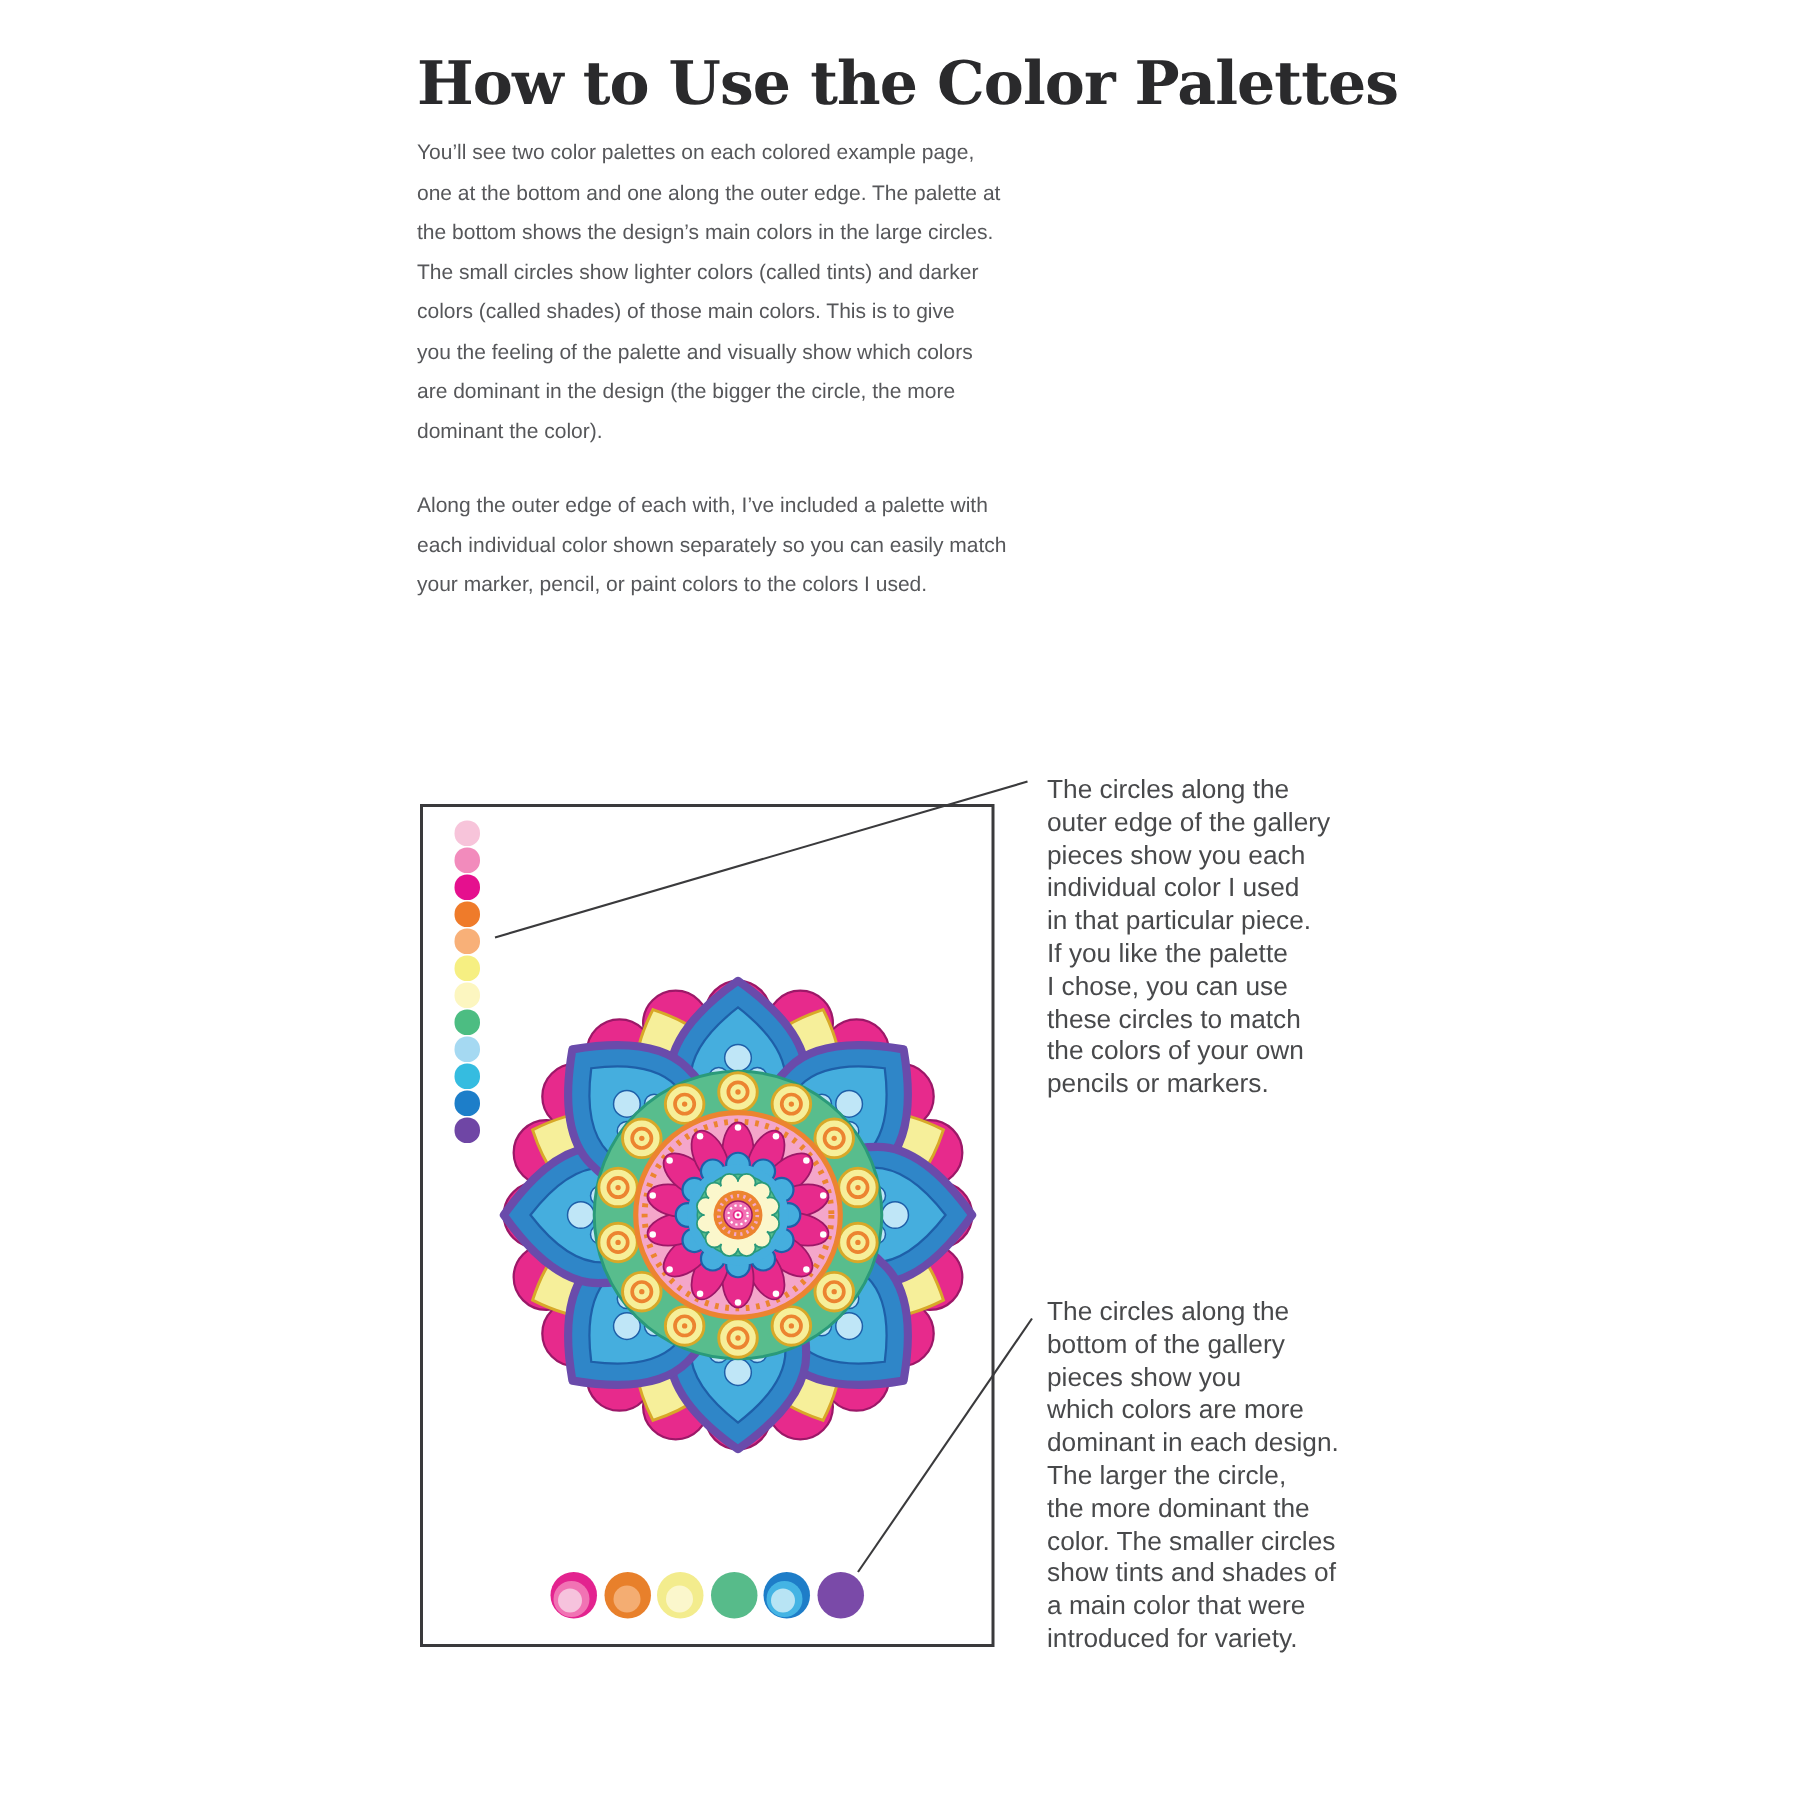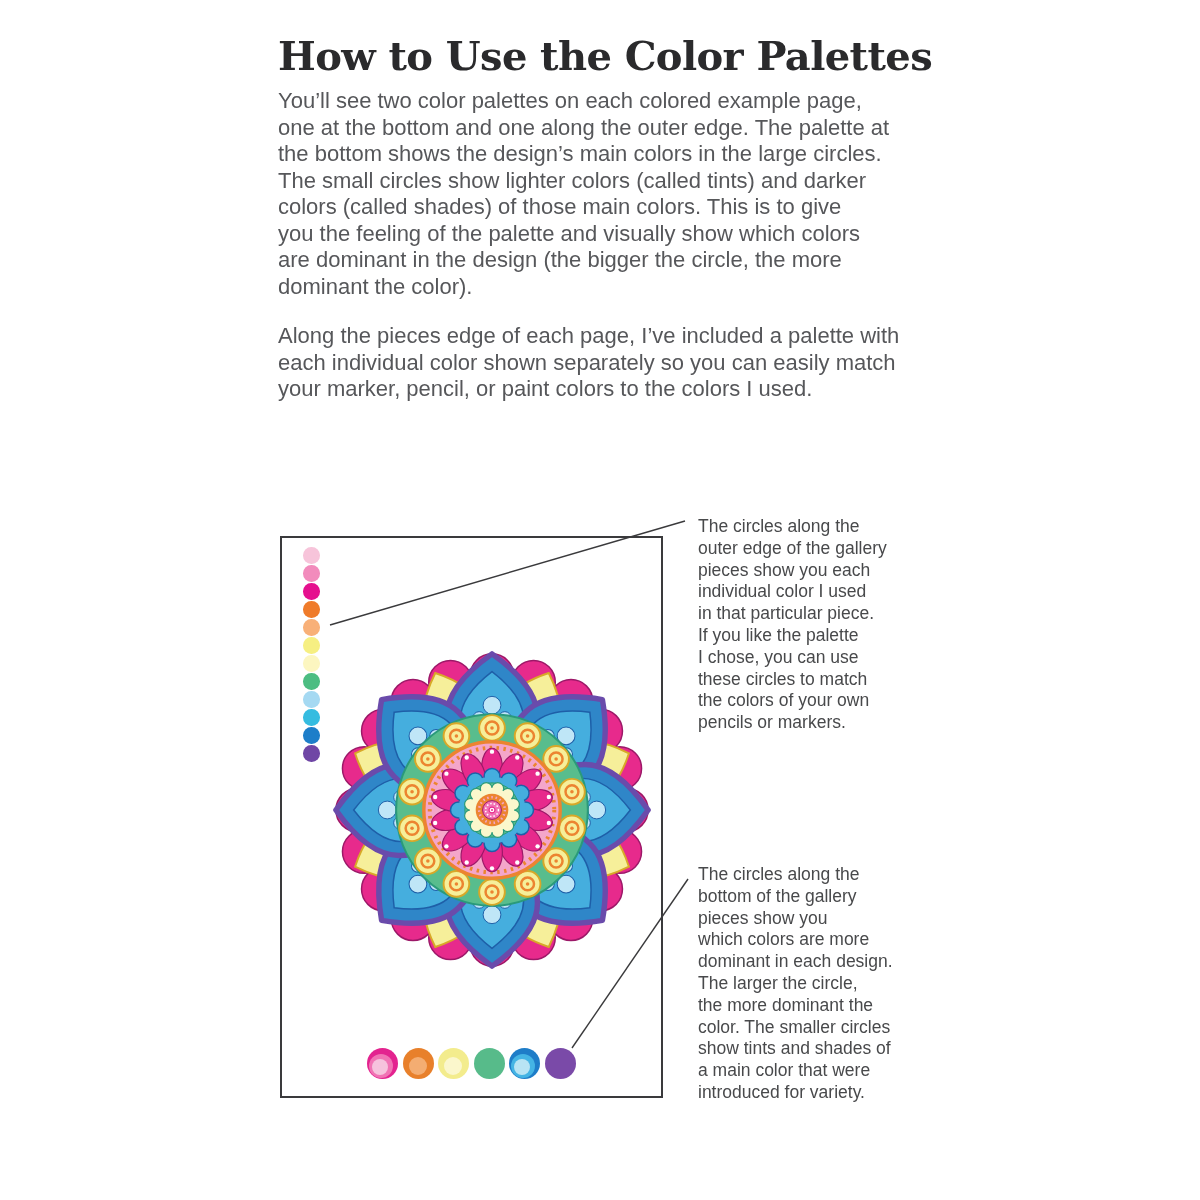--- a/index.html
+++ b/index.html
@@ -8,21 +8,21 @@
     font-family:"Liberation Sans",sans-serif;overflow:hidden;
   }
   .page-title{
     position:absolute;left:278px;top:32px;margin:0;
     font-family:"DejaVu Serif","Liberation Serif",serif;
     font-weight:700;font-size:40px;letter-spacing:-0.6px;
     color:var(--heading,#2a2a2c);
   }
   .body-copy{
     position:absolute;left:278px;top:88px;width:660px;
-    font-size:22px;line-height:26.5px;color:var(--body_text,#56575a);
+    font-size:14px;line-height:26.5px;color:var(--body_text,#56575a);
   }
   .body-copy p{margin:0 0 23px 0;white-space:pre-line;}
   .frame{
     position:absolute;left:280px;top:536px;width:383px;height:562px;
     border:2px solid var(--frame_border,#3a3a3c);box-sizing:border-box;background:#fff;
   }
   .edge-palette{position:absolute;left:21px;top:9px;display:flex;flex-direction:column;gap:1.5px;}
   .edge-swatch{width:16.5px;height:16.5px;border-radius:50%;}
   .mandala{position:absolute;left:42px;top:104px;}
   .bottom-palette{position:absolute;left:85px;top:510px;display:flex;gap:4.6px;}
@@ -47,21 +47,21 @@
 
   <div class="body-copy">
     <p>You’ll see two color palettes on each colored example page,
 one at the bottom and one along the outer edge. The palette at
 the bottom shows the design’s main colors in the large circles.
 The small circles show lighter colors (called tints) and darker
 colors (called shades) of those main colors. This is to give
 you the feeling of the palette and visually show which colors
 are dominant in the design (the bigger the circle, the more
 dominant the color).</p>
-    <p>Along the pieces edge of each page, I’ve included a palette with
+    <p>Along the outer edge of each with, I’ve included a palette with
 each individual color shown separately so you can easily match
 your marker, pencil, or paint colors to the colors I used.</p>
   </div>
 
   <div class="frame">
     <div class="edge-palette">
         <div class="edge-swatch" style="background: rgb(247, 196, 218);"></div>
         <div class="edge-swatch" style="background: rgb(242, 139, 188);"></div>
         <div class="edge-swatch" style="background: rgb(229, 16, 142);"></div>
         <div class="edge-swatch" style="background: rgb(239, 123, 42);"></div>

